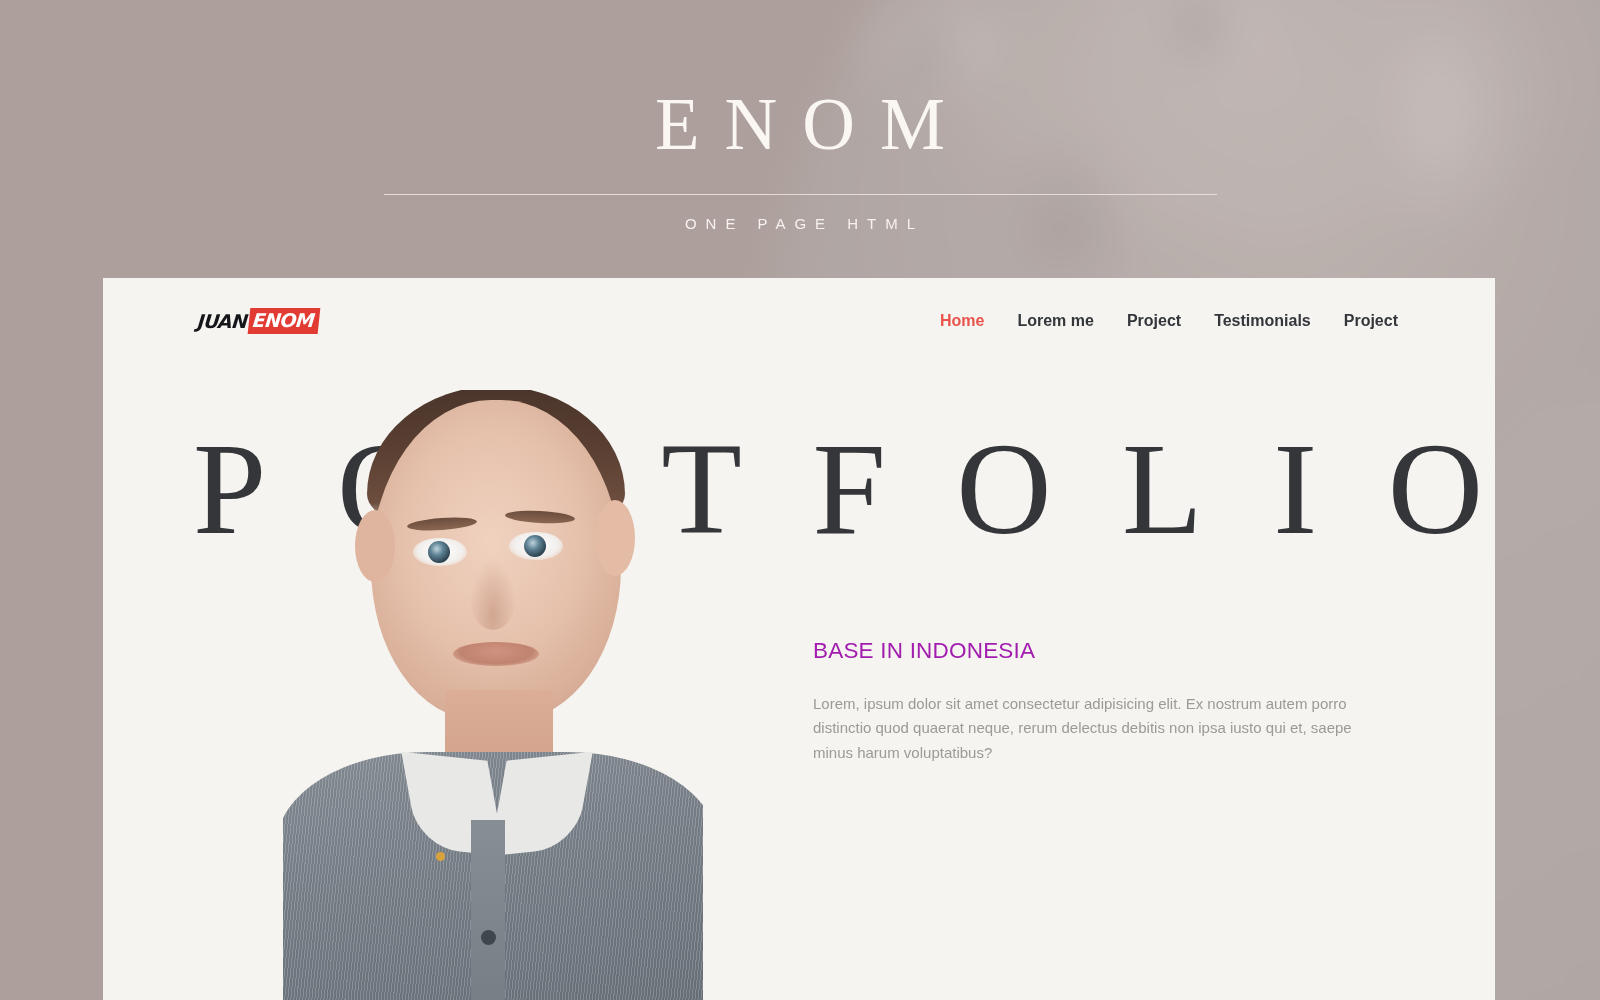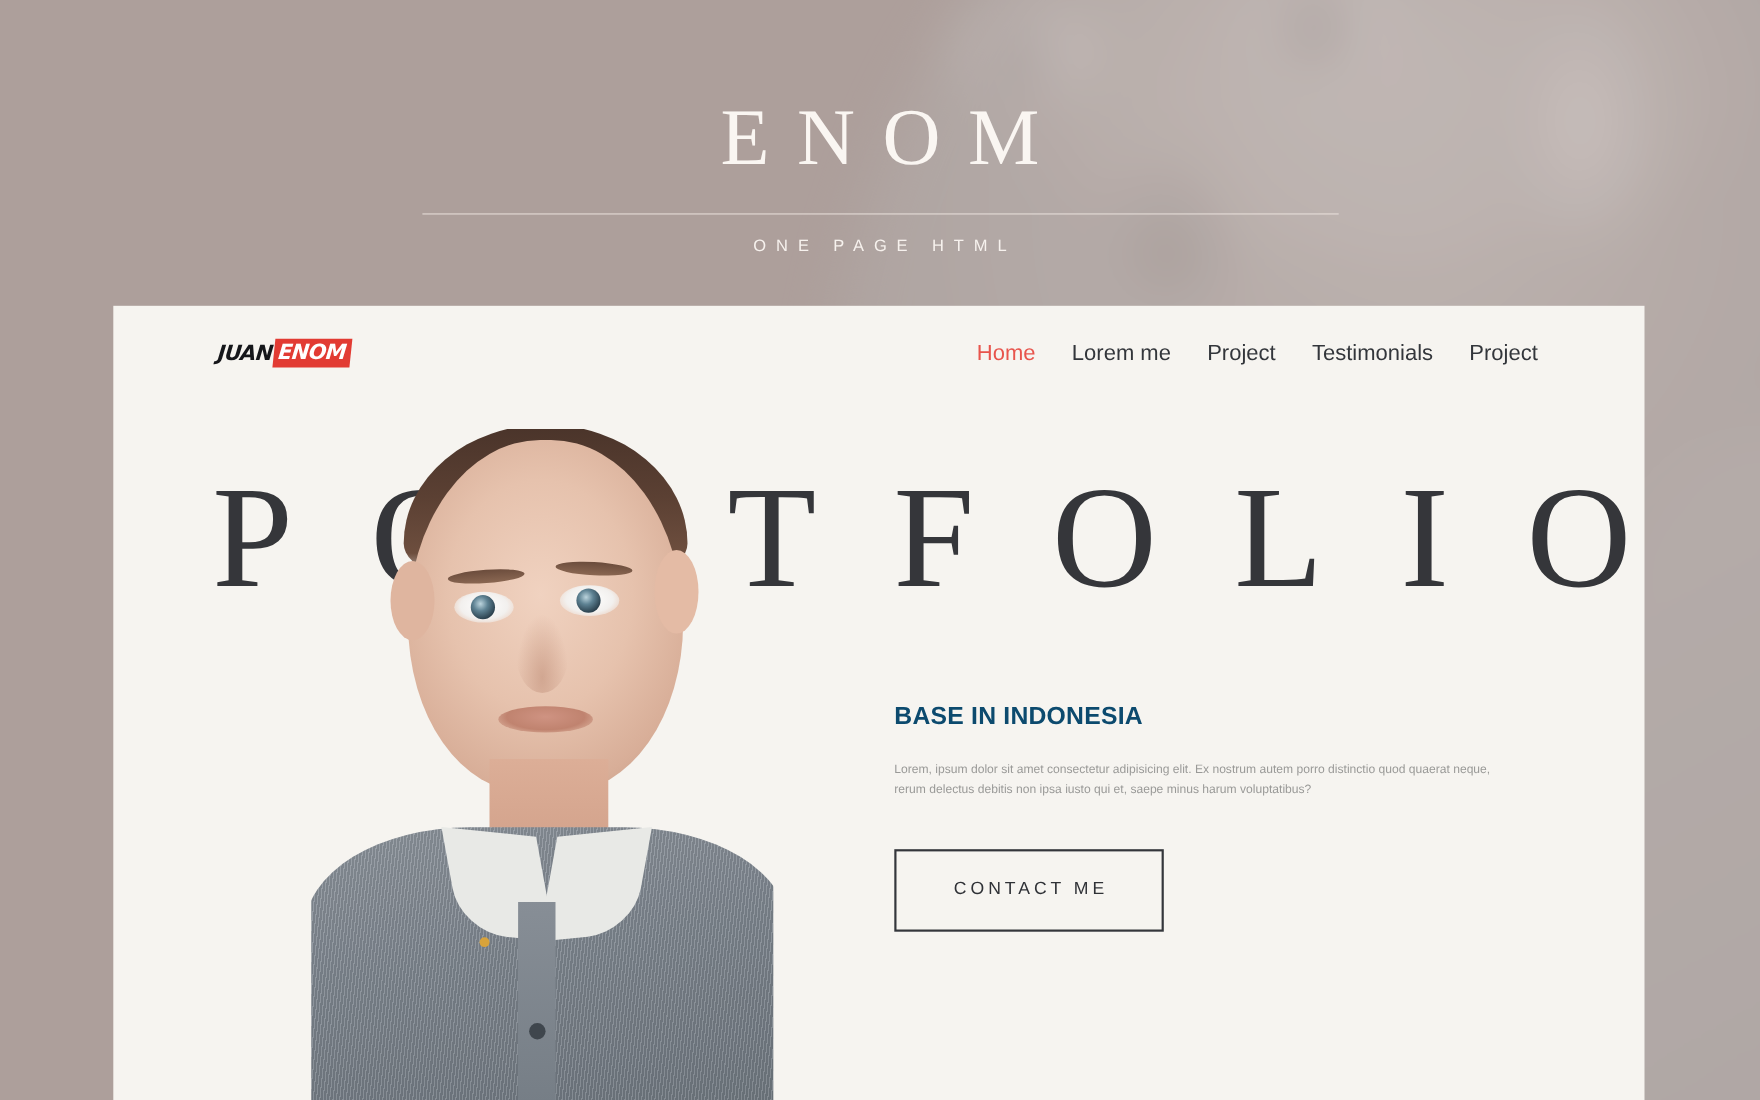--- a/index.html
+++ b/index.html
@@ -173,22 +173,22 @@
     padding:3px 4px 4px 4px;
     margin-left:1px;
   }
   .nav-links {
     margin-left:auto;
     display:flex;
     align-items:center;
     gap:33px;
   }
   .nav-link {
-    font-size:20px;
-    font-weight:400;
+    font-size:16px;
+    font-weight:700;
     color:#33363b;
     text-decoration:none;
     white-space:nowrap;
     cursor:pointer;
   }
   .nav-link.active { color:#e8544c; }
 
   
   .portfolio-word {
     position:absolute;
@@ -338,27 +338,27 @@
   
   .copy {
     position:absolute;
     left:710px;
     top:360px;
     width:575px;
     z-index:3;
   }
   .copy-title {
     font-size:22.5px;
-    font-weight:700;
+    font-weight:400;
     letter-spacing:0.2px;
-    color:#0c4a6e;
+    color:#a21caf;
     margin-bottom:28px;
   }
   .copy-body {
-    font-size:11px;
+    font-size:15px;
     line-height:1.63;
     color:#9a9a98;
     width:558px;
     margin-bottom:44px;
   }
   .cta {
     display:inline-flex;
     align-items:center;
     justify-content:center;
     width:245px;
@@ -448,16 +448,15 @@
     <div class="collar-l"></div>
     <div class="collar-r"></div>
     <div class="placket"></div>
     <div class="button2"></div>
     <div class="button"></div>
   </div>
 
   <div class="copy">
     <h2 class="copy-title">BASE IN INDONESIA</h2>
     <p class="copy-body">Lorem, ipsum dolor sit amet consectetur adipisicing elit. Ex nostrum autem porro distinctio quod quaerat neque, rerum delectus debitis non ipsa iusto qui et, saepe minus harum voluptatibus?</p>
-    <button class="cta">CONTACT ME</button>
   </div>
 
 </div>
 
 </body></html>

